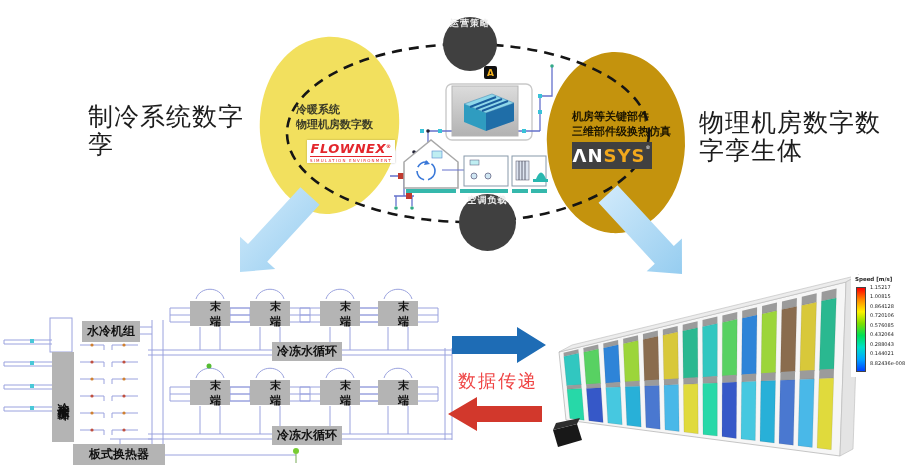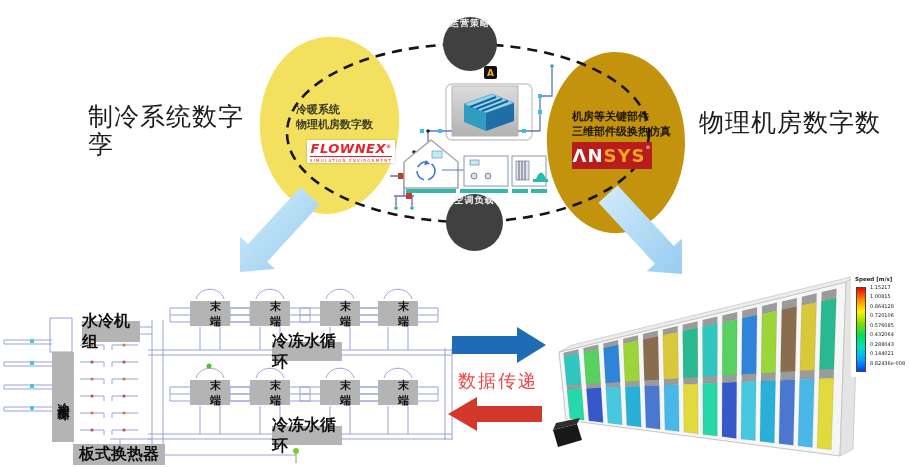--- a/index.html
+++ b/index.html
@@ -9,26 +9,26 @@
   .bigtitle{font-size:25px;line-height:28px;color:#1c1c1c;letter-spacing:1px;}
   .bigtitle span{display:block;}
   .node{border-radius:50%;background:#404040;color:#ededed;display:flex;align-items:flex-start;
         justify-content:center;font-size:9px;letter-spacing:1px;font-weight:bold;}
   .blobtxt{font-size:11px;font-weight:bold;line-height:15px;}
   .blobtxt span{display:block;white-space:nowrap;}
   .logo-fl{background:#fff;display:flex;flex-direction:column;align-items:center;justify-content:center;
            box-shadow:0 0 2px rgba(0,0,0,.25);}
   .logo-fl .m{color:#e3262c;font-style:italic;font-weight:bold;font-size:13px;line-height:13px;letter-spacing:.5px;}
   .logo-fl .s{color:#e3262c;font-size:4px;letter-spacing:1.2px;line-height:5px;border-top:1px solid #e3262c;margin-top:1px;padding-top:1px;}
-  .logo-an{background:#b91c1c;display:flex;align-items:flex-start;justify-content:center;font-weight:bold;
+  .logo-an{background:#404040;display:flex;align-items:flex-start;justify-content:center;font-weight:bold;
            font-size:18px;line-height:27px;color:#fff;letter-spacing:1px;}
   .logo-an .sys{color:#f2a81c;}
   .logo-an .reg{font-size:5px;line-height:10px;color:#ddd;}
   .gbox{background:#b4b4b4;color:#101010;font-weight:bold;display:flex;align-items:center;
-        justify-content:center;font-size:16px;}
+        justify-content:center;font-size:12px;}
   .term{font-size:11px;letter-spacing:4px;padding-left:20px;box-sizing:border-box;}
   .vert{writing-mode:vertical-rl;text-orientation:upright;letter-spacing:2px;font-size:12px;}
   .transfer{font-size:18px;color:#ef4444;letter-spacing:2px;text-align:center;}
   .legend{background:#fff;}
   .legend .ttl{position:absolute;left:4px;top:1px;font-size:5.5px;font-weight:bold;color:#222;white-space:nowrap;}
   .legend .bar{position:absolute;left:5px;top:12px;width:10px;height:85px;border:1px solid #444;box-sizing:border-box;}
   .legend .labs{position:absolute;left:19px;top:8px;display:flex;flex-direction:column;}
   .legend .labs div{height:9.45px;line-height:9.45px;font-size:5px;color:#222;white-space:nowrap;}
 </style>
 </head>
@@ -210,26 +210,27 @@
 
     <polygon id="arr-fwd" fill="#1e6cb5" points="452,336 517,336 517,327 546,345 517,363 517,354 452,354"></polygon>
     <polygon id="arr-bck" fill="#d2382c" points="542,406 477,406 477,397 448,414 477,431 477,422 542,422"></polygon>
   </svg>
 
   <div class="abs bigtitle" style="left:88px;top:103px;width:170px">
     <span>制冷系统数字孪</span>
   </div>
   <div class="abs bigtitle" style="left:699px;top:109px;width:190px">
     <span>物理机房数字数</span>
+      <span>字孪生体</span>
   </div>
 
   <div class="abs node" style="left:443px;top:17px;width:54px;height:54px">
     <span>运营策略</span>
   </div>
-  <div class="abs node" style="left:446px;top:194px;width:57px;height:57px">
+  <div class="abs node" style="left:459px;top:194px;width:57px;height:57px">
     <span>空调负载</span>
   </div>
 
   <div class="abs blobtxt" style="left:296px;top:102px;color:#3d3d28">
     <span>冷暖系统</span>
       <span>物理机房数字数</span>
   </div>
   <div class="abs logo-fl" style="left:307px;top:140px;width:88px;height:23px">
     <div class="m"><span>FLOWNEX</span><sup style="font-size:5px">®</sup></div>
     <div class="s">SIMULATION ENVIRONMENT</div>

